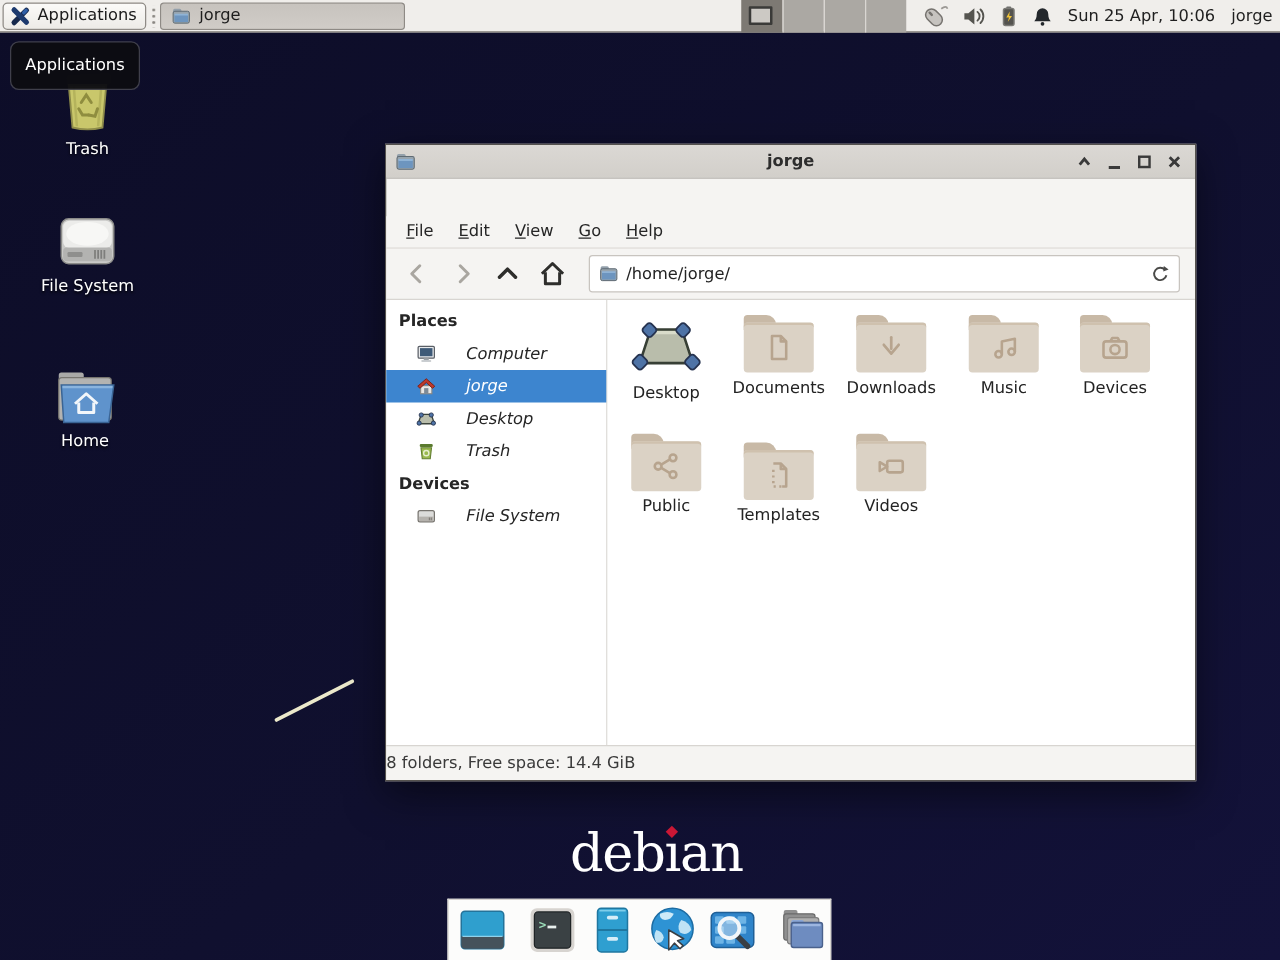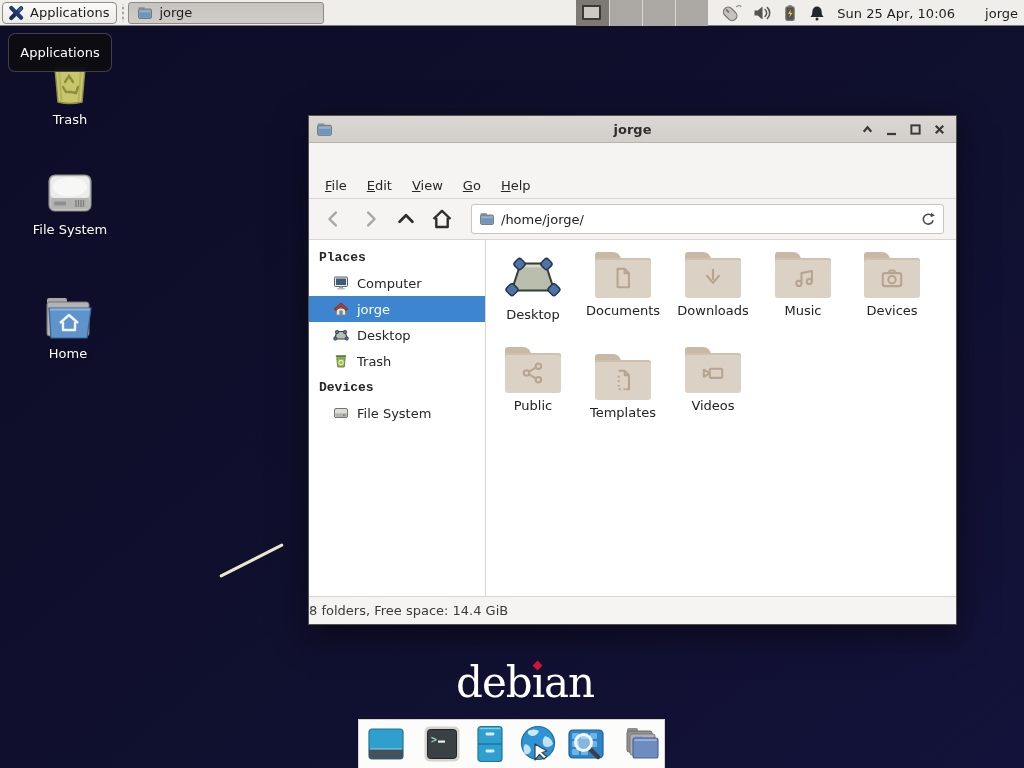--- a/index.html
+++ b/index.html
@@ -42,21 +42,21 @@
     display:flex; align-items:center;
   }
   .ws-switcher { display:flex; height:26px; }
   .ws-cell { width:33px; height:26px; background:#aba8a3; border-left:1px solid #d9d6d2; position:relative; }
   .ws-cell.active { background:#7d7973; border-left:none; }
   .ws-win {
     position:absolute; left:6px; top:5px; width:19px; height:15px;
     background:#ccc9c4; border:2px solid #3a3a38; border-radius:1px;
   }
   .tray { display:flex; align-items:center; gap:11px; margin:0 12px 0 12px; }
-  .clock { font-size:13px; color:#1f1f1f; margin-right:30px; white-space:nowrap; }
+  .clock { font-size:13px; color:#1f1f1f; margin-right:13px; white-space:nowrap; }
   .panel-user { font-size:13px; color:#1f1f1f; margin-right:6px; }
 
   
   .tooltip {
     position:absolute; left:8px; top:33px; width:104px; height:39px;
     background:rgba(12,12,18,0.96);
     border:1px solid rgba(160,160,180,0.35); border-radius:7px;
     display:flex; align-items:center; justify-content:center;
     color:#fff; font-size:13px; z-index:60;
   }
@@ -115,23 +115,23 @@
     display:flex; align-items:center; padding:0 6px 0 7px; gap:6px;
   }
   .path-text { flex:1; font-size:13px; color:#232323; }
 
   .win-content { flex:1; display:flex; min-height:0; }
   .sidebar {
     width:177px; background:#fff; border-right:1px solid #d8d5d1;
     padding-top:4px; flex:0 0 auto;
   }
   .side-header { height:26px; display:flex; align-items:center; padding-left:10px;
-    font-size:13px; font-weight:bold; color:#262626;font-family:Liberation Mono, monospace; }
-  .side-item { height:26px; display:flex; align-items:center; gap:8px; padding-left:24px;
-    font-size:13px; color:#262626; }
+    font-size:13px; font-weight:bold; color:#262626; }
+  .side-item { height:26px; display:flex; align-items:center; gap:24px; padding-left:24px;
+    font-size:13px; color:#262626;font-style:italic; }
   .side-item.selected { background:#3d85cf; color:#fff; }
 
   .files {
     flex:1; background:#fff; position:relative;
   }
   .file-item { position:absolute; width:90px; height:92px; text-align:center; }
   .file-item .flabel { margin-top:5px; font-size:13px; color:#232323; }
   .folder { position:relative; width:56px; height:46px; margin:0 auto; }
   .folder .tab {
     position:absolute; top:0; left:0; width:26px; height:12px;

